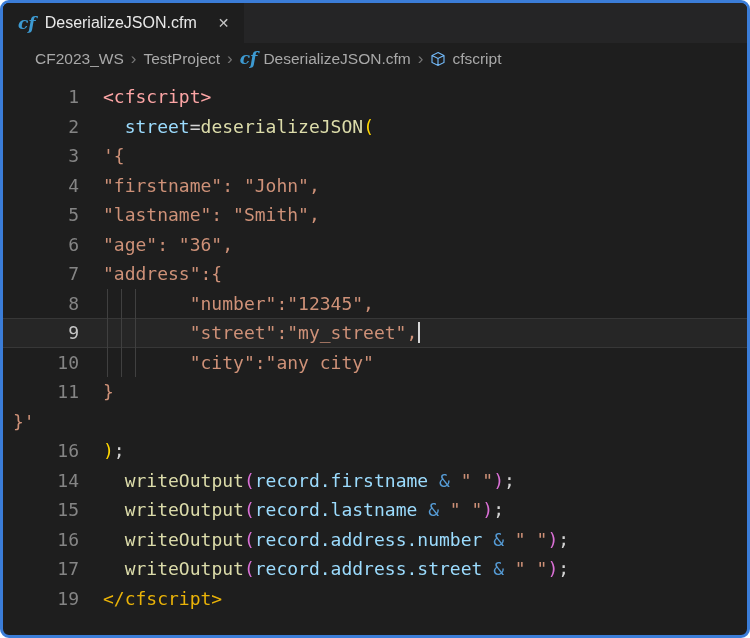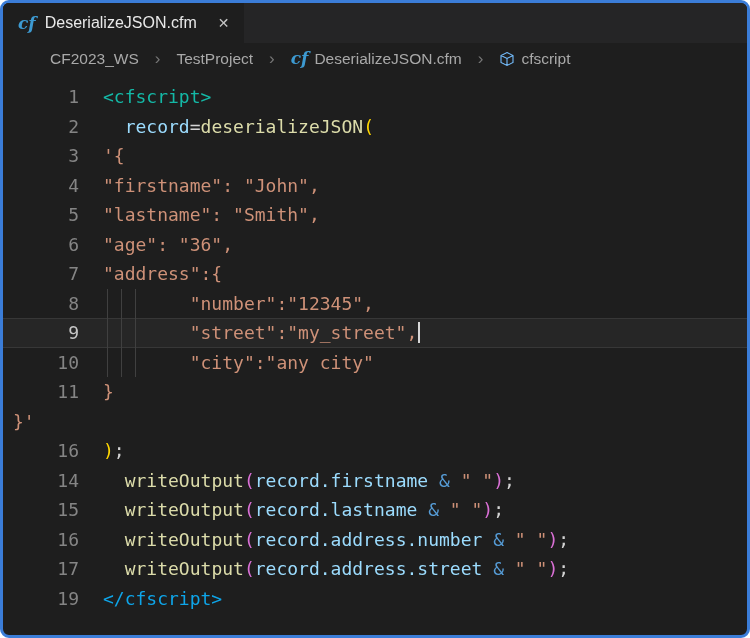--- a/index.html
+++ b/index.html
@@ -9,21 +9,21 @@
     display:flex;flex-direction:column;}
   
   .tabbar{height:40px;background:#252526;display:flex;align-items:stretch;flex-shrink:0;}
   .tab{display:flex;align-items:center;gap:9px;padding:0 15px;background:#1e1e1e;
     color:#e9e9e9;font-size:16px;cursor:pointer;}
   .cf-icon{color:#3d9ad1;font-style:italic;font-weight:bold;
     font-family:"DejaVu Serif",serif;font-size:17px;line-height:1;}
   .tab-label{white-space:nowrap;}
   .tab-close{color:#c5c5c5;margin-left:12px;font-size:14px;}
   
-  .breadcrumbs{height:31px;display:flex;align-items:center;gap:16px;padding-left:47px;
+  .breadcrumbs{height:31px;display:flex;align-items:center;gap:7px;padding-left:32px;
     color:#a9a9a9;font-size:15.5px;background:#1e1e1e;flex-shrink:0;}
   .crumb{display:flex;align-items:center;gap:6px;cursor:pointer;}
   .sep{color:#767676;font-size:17px;line-height:1;}
   .module-icon{display:flex;align-items:center;}
   
   .editor{flex:1;padding-top:8px;font-family:"DejaVu Sans Mono",monospace;font-size:18px;
     position:relative;overflow:hidden;}
   .row{display:flex;height:29.5px;line-height:29.5px;position:relative;white-space:pre;}
   .row.current{background:rgba(120,120,120,0.10);
     box-shadow:inset 0 1px 0 rgba(255,255,255,0.08), inset 0 -1px 0 rgba(255,255,255,0.08);}
@@ -66,34 +66,34 @@
         <svg width="16" height="16" viewBox="0 0 16 16">
           <path fill="none" stroke="#75BEFF" stroke-width="1.1" d="M8 1.5 L14 4.5 L14 11.5 L8 14.5 L2 11.5 L2 4.5 Z M2 4.5 L8 7.5 L14 4.5 M8 7.5 L8 14.5"></path>
         </svg>
       </span>
       <span>cfscript</span>
     </span>
   </div>
 
   <div class="editor">
     <div>
-        <div class="row"><span class="num" style="color: rgb(133, 133, 133);">1</span><span class="code"><span style="color: #14b8a6;">&lt;cfscript&gt;</span></span></div>
-        <div class="row"><span class="num" style="color: rgb(133, 133, 133);">2</span><span class="code"><span style="color: rgb(212, 212, 212);">  </span><span style="color: rgb(156, 220, 254);">record</span><span style="color: rgb(212, 212, 212);">=</span><span style="color: rgb(220, 220, 170);">deserializeJSON</span><span style="color: rgb(255, 215, 0);">(</span></span></div>
+        <div class="row"><span class="num" style="color: rgb(133, 133, 133);">1</span><span class="code"><span style="color: #fca5a5;">&lt;cfscript&gt;</span></span></div>
+        <div class="row"><span class="num" style="color: rgb(133, 133, 133);">2</span><span class="code"><span style="color: rgb(212, 212, 212);">  </span><span style="color: rgb(156, 220, 254);">street</span><span style="color: rgb(212, 212, 212);">=</span><span style="color: rgb(220, 220, 170);">deserializeJSON</span><span style="color: rgb(255, 215, 0);">(</span></span></div>
         <div class="row"><span class="num" style="color: rgb(133, 133, 133);">3</span><span class="code"><span style="color: rgb(206, 145, 120);">'{</span></span></div>
         <div class="row"><span class="num" style="color: rgb(133, 133, 133);">4</span><span class="code"><span style="color: rgb(206, 145, 120);">"firstname": "John",</span></span></div>
         <div class="row"><span class="num" style="color: rgb(133, 133, 133);">5</span><span class="code"><span style="color: rgb(206, 145, 120);">"lastname": "Smith",</span></span></div>
         <div class="row"><span class="num" style="color: rgb(133, 133, 133);">6</span><span class="code"><span style="color: rgb(206, 145, 120);">"age": "36",</span></span></div>
         <div class="row"><span class="num" style="color: rgb(133, 133, 133);">7</span><span class="code"><span style="color: rgb(206, 145, 120);">"address":{</span></span></div>
         <div class="row"><span class="guide" style="left: 104px; background: rgb(64, 64, 64);"></span><span class="guide" style="left: 118px; background: rgb(64, 64, 64);"></span><span class="guide" style="left: 132px; background: rgb(64, 64, 64);"></span><span class="num" style="color: rgb(133, 133, 133);">8</span><span class="code"><span style="color: rgb(206, 145, 120);">        "number":"12345",</span></span></div>
         <div class="row current"><span class="guide" style="left: 104px; background: rgb(64, 64, 64);"></span><span class="guide" style="left: 118px; background: rgb(64, 64, 64);"></span><span class="guide" style="left: 132px; background: rgb(64, 64, 64);"></span><span class="num" style="color: rgb(198, 198, 198);">9</span><span class="code"><span style="color: rgb(206, 145, 120);">        "street":"my_street",</span><span class="cursor"></span></span></div>
         <div class="row"><span class="guide" style="left: 104px; background: rgb(64, 64, 64);"></span><span class="guide" style="left: 118px; background: rgb(64, 64, 64);"></span><span class="guide" style="left: 132px; background: rgb(64, 64, 64);"></span><span class="num" style="color: rgb(133, 133, 133);">10</span><span class="code"><span style="color: rgb(206, 145, 120);">        "city":"any city"</span></span></div>
         <div class="row"><span class="num" style="color: rgb(133, 133, 133);">11</span><span class="code"><span style="color: rgb(206, 145, 120);">}</span></span></div>
         <div class="row"><span class="code"><span style="color: rgb(206, 145, 120);">}'</span></span></div>
         <div class="row"><span class="num" style="color: rgb(133, 133, 133);">16</span><span class="code"><span style="color: rgb(255, 215, 0);">)</span><span style="color: rgb(212, 212, 212);">;</span></span></div>
         <div class="row"><span class="num" style="color: rgb(133, 133, 133);">14</span><span class="code"><span style="color: rgb(212, 212, 212);">  </span><span style="color: rgb(220, 220, 170);">writeOutput</span><span style="color: rgb(218, 112, 214);">(</span><span style="color: rgb(156, 220, 254);">record.firstname</span><span style="color: rgb(212, 212, 212);"> </span><span style="color: rgb(86, 156, 214);">&amp;</span><span style="color: rgb(212, 212, 212);"> </span><span style="color: rgb(206, 145, 120);">" "</span><span style="color: rgb(218, 112, 214);">)</span><span style="color: rgb(212, 212, 212);">;</span></span></div>
         <div class="row"><span class="num" style="color: rgb(133, 133, 133);">15</span><span class="code"><span style="color: rgb(212, 212, 212);">  </span><span style="color: rgb(220, 220, 170);">writeOutput</span><span style="color: rgb(218, 112, 214);">(</span><span style="color: rgb(156, 220, 254);">record.lastname</span><span style="color: rgb(212, 212, 212);"> </span><span style="color: rgb(86, 156, 214);">&amp;</span><span style="color: rgb(212, 212, 212);"> </span><span style="color: rgb(206, 145, 120);">" "</span><span style="color: rgb(218, 112, 214);">)</span><span style="color: rgb(212, 212, 212);">;</span></span></div>
         <div class="row"><span class="num" style="color: rgb(133, 133, 133);">16</span><span class="code"><span style="color: rgb(212, 212, 212);">  </span><span style="color: rgb(220, 220, 170);">writeOutput</span><span style="color: rgb(218, 112, 214);">(</span><span style="color: rgb(156, 220, 254);">record.address.number</span><span style="color: rgb(212, 212, 212);"> </span><span style="color: rgb(86, 156, 214);">&amp;</span><span style="color: rgb(212, 212, 212);"> </span><span style="color: rgb(206, 145, 120);">" "</span><span style="color: rgb(218, 112, 214);">)</span><span style="color: rgb(212, 212, 212);">;</span></span></div>
         <div class="row"><span class="num" style="color: rgb(133, 133, 133);">17</span><span class="code"><span style="color: rgb(212, 212, 212);">  </span><span style="color: rgb(220, 220, 170);">writeOutput</span><span style="color: rgb(218, 112, 214);">(</span><span style="color: rgb(156, 220, 254);">record.address.street</span><span style="color: rgb(212, 212, 212);"> </span><span style="color: rgb(86, 156, 214);">&amp;</span><span style="color: rgb(212, 212, 212);"> </span><span style="color: rgb(206, 145, 120);">" "</span><span style="color: rgb(218, 112, 214);">)</span><span style="color: rgb(212, 212, 212);">;</span></span></div>
-        <div class="row"><span class="num" style="color: rgb(133, 133, 133);">19</span><span class="code"><span style="color: #0ea5e9;">&lt;/cfscript&gt;</span></span></div>
+        <div class="row"><span class="num" style="color: rgb(133, 133, 133);">19</span><span class="code"><span style="color: #eab308;">&lt;/cfscript&gt;</span></span></div>
       </div>
   </div>
 
 </div>
 
 </body></html>

